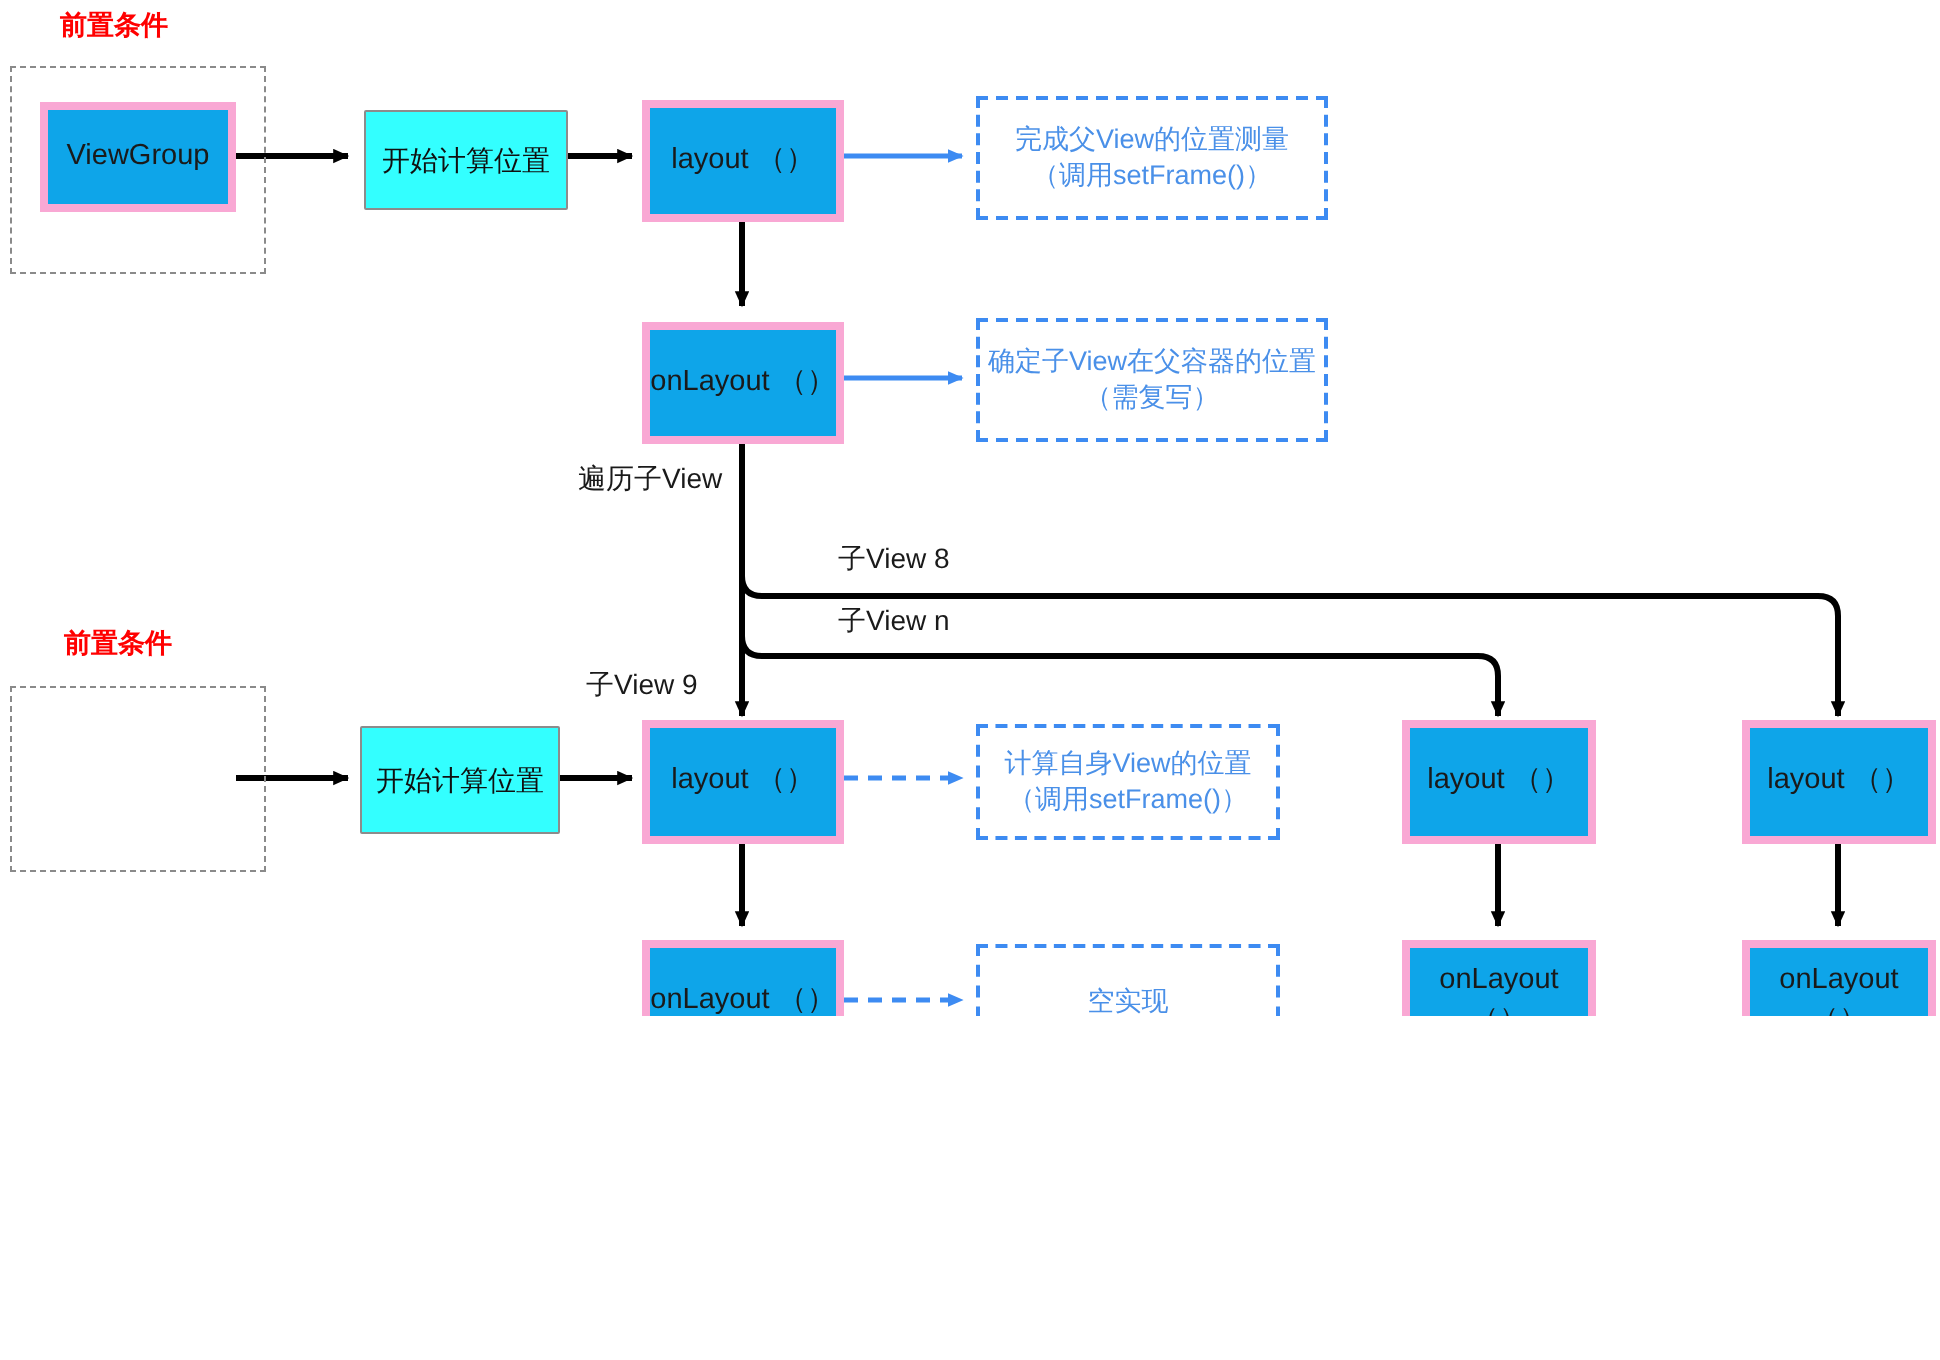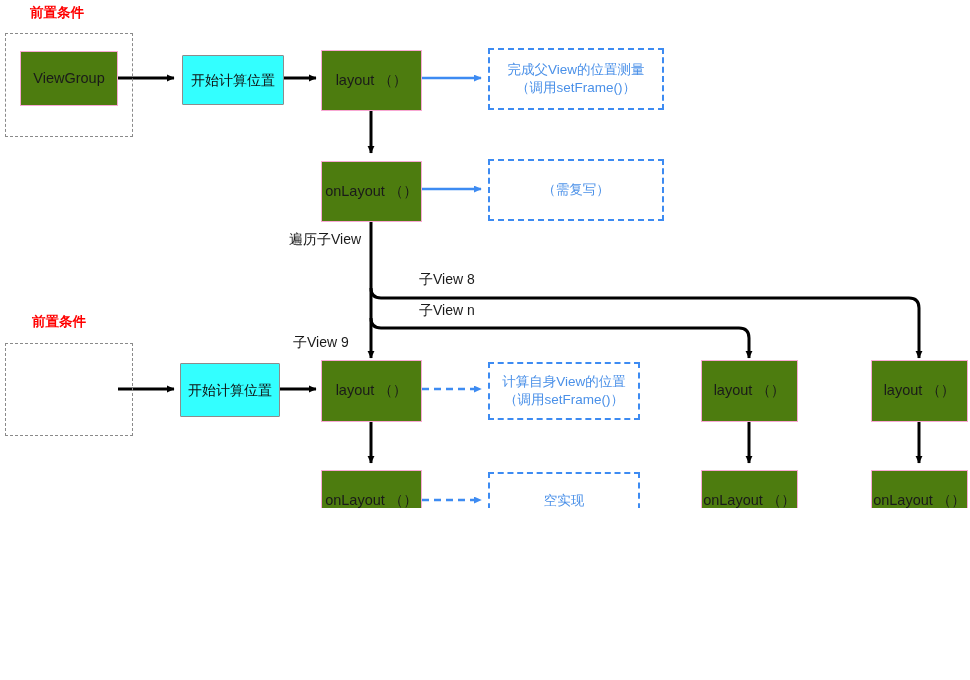--- a/index.html
+++ b/index.html
@@ -29,22 +29,22 @@
   .node {
     position: absolute;
     box-sizing: border-box;
     display: flex;
     align-items: center;
     justify-content: center;
     text-align: center;
     line-height: 1.32;
   }
   .box-plain {
-    background: #4d7c0f;
-    border: 1px solid #f9a8d4;
+    background: #0ea5e9;
+    border: 4px solid #f9a8d4;
     color: #1a1a1a;
     font-size: 14.5px;
   }
   .box-term {
     background: #33ffff;
     border: 1px solid #8c8c8c;
     border-radius: 1px;
     color: #101010;
     font-size: 14px;
   }
@@ -151,20 +151,21 @@
   <div class="node callout" style="left:488px; top:48px; width:176px; height:62px;">
     <span class="ln">完成父View的位置测量</span>
     <span class="ln">（调用setFrame()）</span>
   </div>
 
   <div class="node box-plain" style="left:321px; top:161px; width:101px; height:61px;">
     <span>onLayout （）</span>
   </div>
 
   <div class="node callout" style="left:488px; top:159px; width:176px; height:62px;">
+    <span class="ln">确定子View在父容器的位置</span>
     <span class="ln">（需复写）</span>
   </div>
 
   <div class="label" style="left:289px; top:231px;">遍历子View</div>
 
   <div class="label" style="left:419px; top:271px;">子View 8</div>
 
   <div class="label" style="left:419px; top:302px;">子View n</div>
 
   <div class="label" style="left:293px; top:334px;">子View 9</div>

